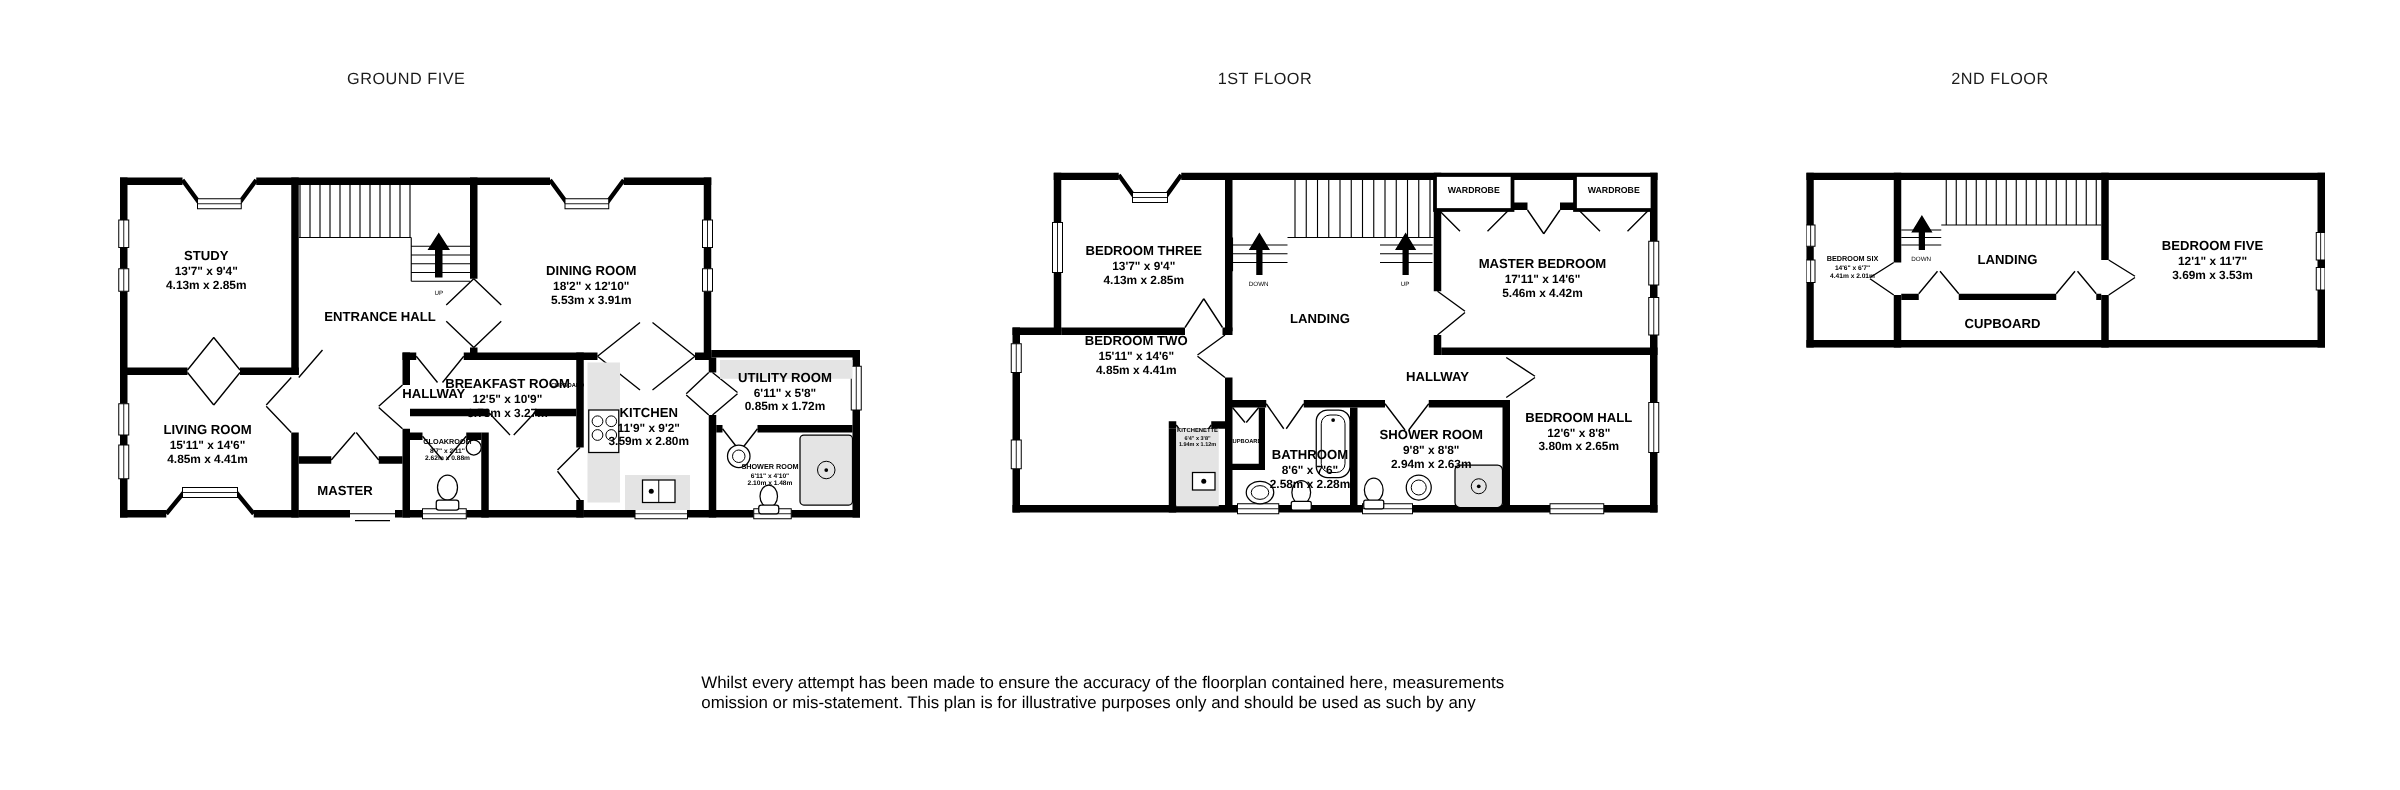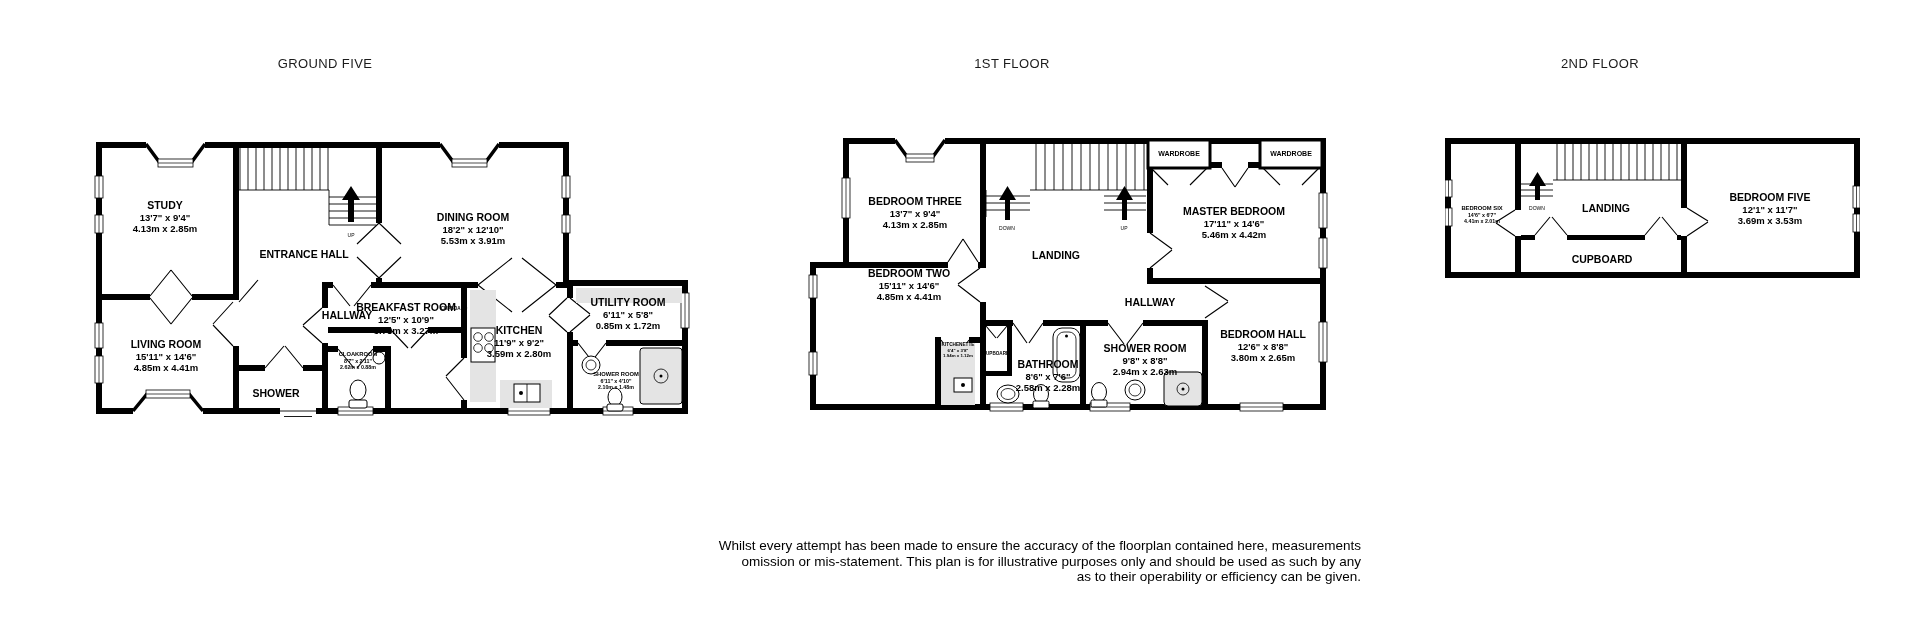--- a/index.html
+++ b/index.html
@@ -14,21 +14,21 @@
   .rl.sm .rn{font-size:5.8px}
   .rl.sm .rd{font-size:5.3px}
   .rl.xs .rn{font-size:4.7px}
   .rl.xs .rd{font-size:4.4px}
   
   .sl{position:absolute;transform:translate(-50%,-50%);font-size:10.5px;font-weight:bold;white-space:nowrap}
   .sl.tiny{font-size:5px;font-weight:normal}
   .sl.xxs{font-size:4.6px;font-weight:bold}
   .sl.ward{font-size:7px}
   .ftitle{position:absolute;transform:translate(-50%,-50%);font-size:13px;color:#1b1b1b;letter-spacing:.4px;white-space:nowrap}
-  .disc{position:absolute;left:961px;top:538px;transform:translateX(-50%);text-align:right;
+  .disc{position:absolute;left:961px;top:538px;transform:translateX(-50%);text-align:left;
         font-size:13.5px;line-height:15.6px;width:800px;color:#000}
   
   .wall{fill:#000}
   .bay{fill:none;stroke:#000;stroke-width:3.5}
   .win{fill:#fff;stroke:#000;stroke-width:.8}
   .wl{stroke:#000;stroke-width:.7}
   .thin{fill:none;stroke:#000;stroke-width:.9}
   .leaf{fill:none;stroke:#000;stroke-width:1.1}
   .fix{fill:#e4e4e4}
   .fixs{fill:#e4e4e4;stroke:#000;stroke-width:1}
@@ -202,21 +202,21 @@
     <div class="rl" style="left:431px;top:224px">
       <div class="rn">KITCHEN</div>
       <div class="rd">11'9" x 9'2"</div>
       <div class="rd">3.59m x 2.80m</div>
     </div>
     <div class="rl" style="left:540px;top:196px">
       <div class="rn">UTILITY ROOM</div>
       <div class="rd">6'11" x 5'8"</div>
       <div class="rd">0.85m x 1.72m</div>
     </div>
-    <div class="sl" style="left:188px;top:275px">SHOWER</div>
+    <div class="sl" style="left:188px;top:275px">MASTER</div>
     <div class="rl sm" style="left:270px;top:243px">
       <div class="rn">CLOAKROOM</div>
       <div class="rd">8'7" x 2'11"</div>
       <div class="rd">2.62m x 0.88m</div>
     </div>
     <div class="rl sm" style="left:528px;top:263px">
       <div class="rn">SHOWER ROOM</div>
       <div class="rd">6'11" x 4'10"</div>
       <div class="rd">2.10m x 1.48m</div>
     </div>
@@ -422,16 +422,15 @@
     <div class="rl" style="left:325px;top:71px">
       <div class="rn">BEDROOM FIVE</div>
       <div class="rd">12'1" x 11'7"</div>
       <div class="rd">3.69m x 3.53m</div>
     </div>
   </div>
 
   <div class="disc">
     <div>Whilst every attempt has been made to ensure the accuracy of the floorplan contained here, measurements</div>
     <div>omission or mis-statement. This plan is for illustrative purposes only and should be used as such by any</div>
-    <div>as to their operability or efficiency can be given.</div>
   </div>
 
 </div>
 
 </body></html>

